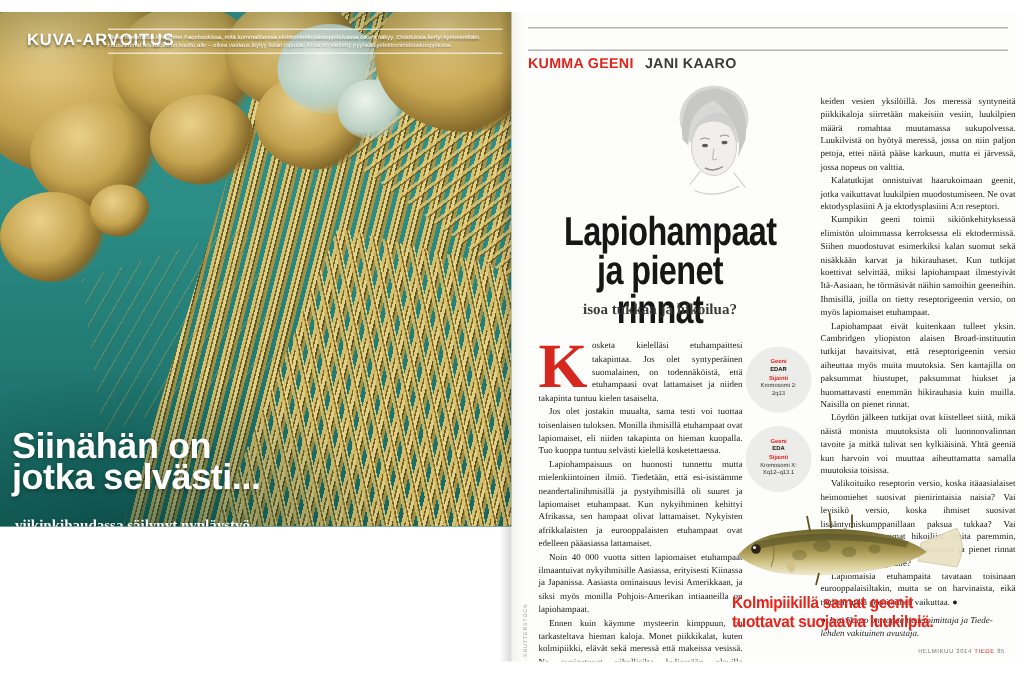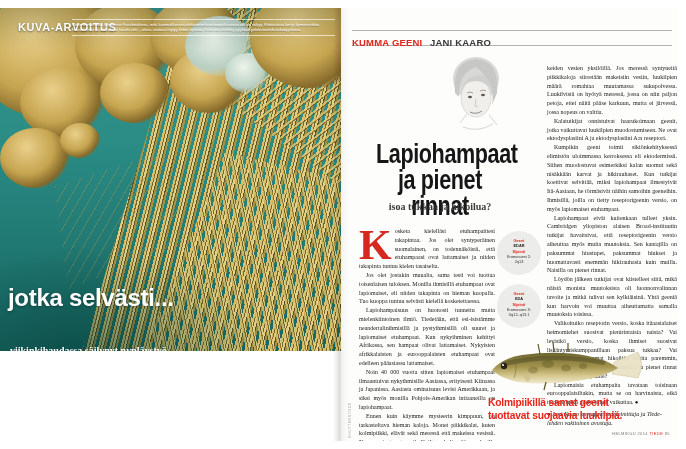--- a/index.html
+++ b/index.html
@@ -65,21 +65,21 @@
   .guesses .gn{font-weight:bold;font-style:italic;margin-left:2px;}
   .footer-l{position:absolute;left:38px;top:422px;font-size:4px;letter-spacing:.4px;color:#0d2f2b;}
   .red{color:#e2251c;}
   .vcredit{position:absolute;writing-mode:vertical-rl;transform:rotate(180deg);
       font-size:3.5px;letter-spacing:.6px;}
   .vleft{left:329px;top:300px;height:110px;color:rgba(8,48,43,.8);}
 
   
   .page-right{position:absolute;left:341px;top:8px;width:337px;height:433px;background:#fdfdfc;overflow:hidden;}
   .rp-head{position:absolute;left:11px;top:10px;width:320px;height:16px;
-      border-top:1px solid #b3b3b3;border-bottom:1px solid #b3b3b3;padding-top:1px;box-sizing:border-box;margin-top:12px;}
+      border-top:1px solid #b3b3b3;border-bottom:1px solid #b3b3b3;padding-top:13px;box-sizing:border-box;}
   .rp-kicker{font-weight:bold;font-size:9.5px;letter-spacing:.2px;color:#e2251c;}
   .rp-author{font-weight:bold;font-size:9.5px;letter-spacing:.2px;color:#3a3a3a;margin-left:3px;}
   .portrait{position:absolute;left:99px;top:45px;width:70px;height:85px;}
   .title{position:absolute;left:19px;top:133px;width:160px;text-align:center;color:#161616;
       font-weight:bold;font-size:27px;line-height:26px;letter-spacing:-.5px;
       transform:scaleX(.8);transform-origin:50% 0;}
   .standfirst{position:absolute;left:19px;top:193px;width:160px;text-align:center;color:#3a3a3a;
       font-family:"Liberation Serif",serif;font-weight:bold;font-size:10px;line-height:12px;}
   .col{position:absolute;font-family:"Liberation Serif",serif;font-size:6px;line-height:8.8px;
       text-align:justify;color:#1b1b1b;}
@@ -133,20 +133,21 @@
       <div class="shade shade-edge"></div>
     </div>
 
     <span class="kicker-label">KUVA-ARVOITUS</span>
     <div class="intro">
       <div>Viime numerossa kysyimme Facebookissa, mitä kummallisessa elektronimikroskooppikuvassa oikein näkyy. Ehdotuksia kertyi kymmenittäin.</div>
       <div>Hauskimmat arvaukset on koottu alle – oikea vastaus löytyy listan lopusta. Kuva on väritetty pyyhkäisyelektronimikroskooppikuva.</div>
     </div>
 
     <div class="headline">
+      <div>Siinähän on</div>
       <div>jotka selvästi...</div>
     </div>
 
     <div class="subhead">
       <div>viikinkihaudassa säilynyt nypläystyö.</div>
     </div>
 
     <ul class="guesses">
       <li><span class="tri">▶</span><span class="gt">Homer Simpsonin kuolinnaamio.</span><span class="gn">Kirsi Heikkinen</span></li>
       <li><span class="tri">▶</span><span class="gt">Sadististen pikkuruisten piinaama, isorokosta kärsivä Gulliver.</span><span class="gn">Valtteri Pattia Heinonen</span></li>

